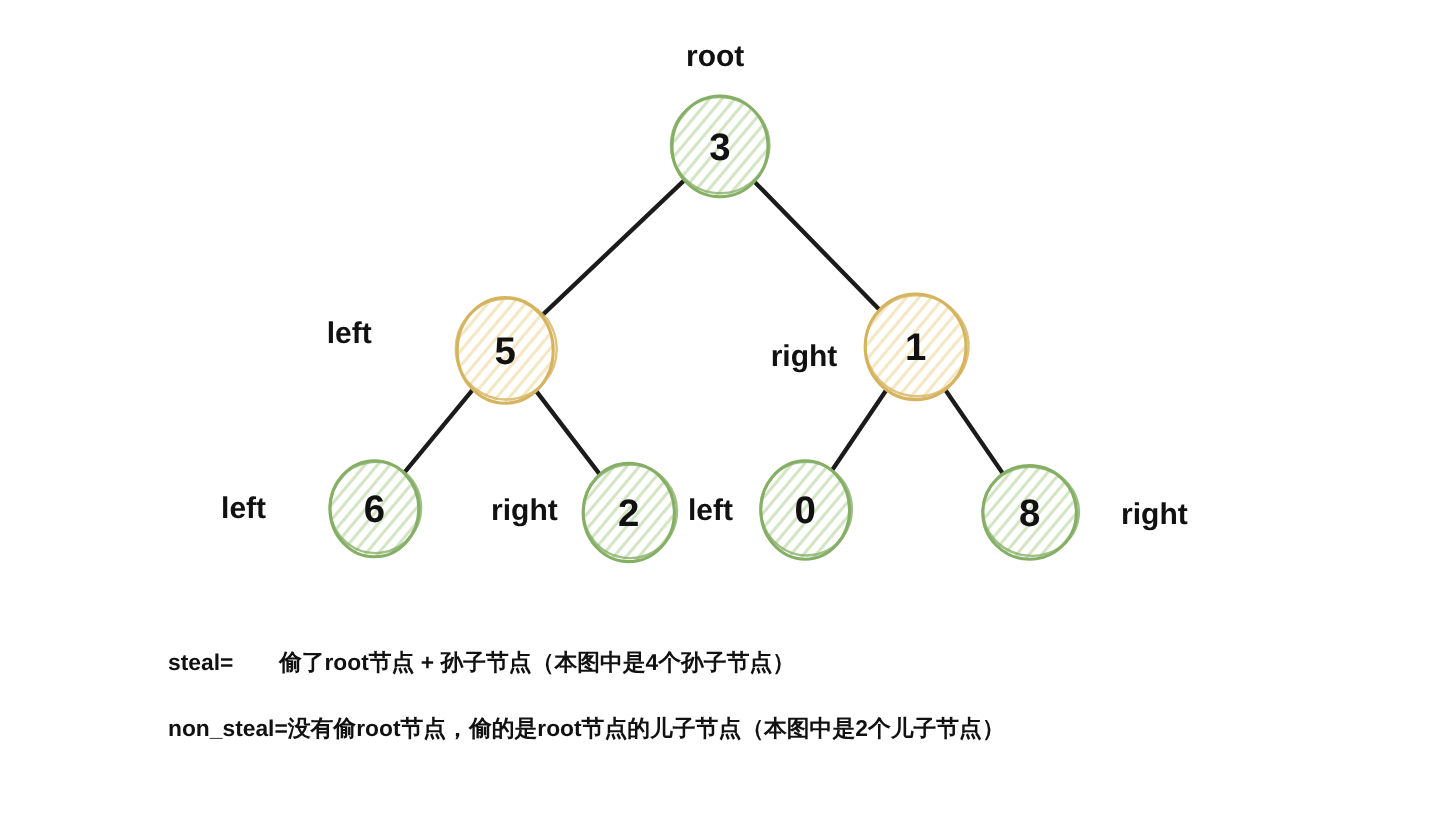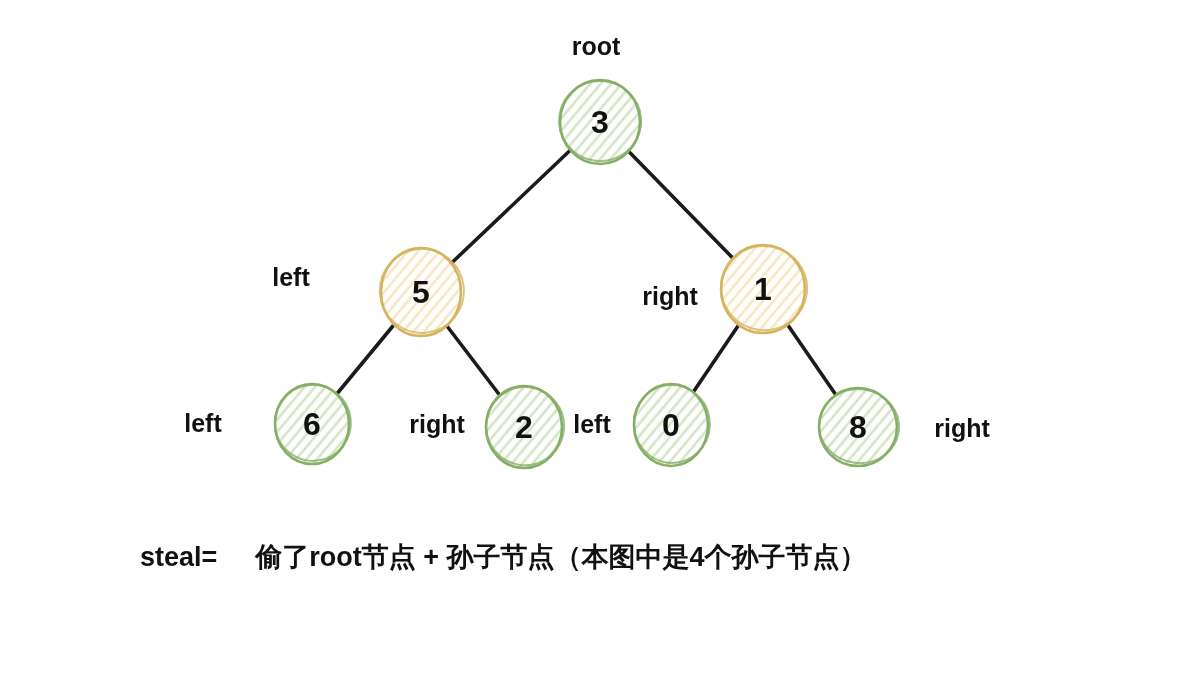--- a/index.html
+++ b/index.html
@@ -55,21 +55,21 @@
     font-size: 25px;
     font-weight: 700;
     text-anchor: middle;
     font-family: "Liberation Sans", sans-serif;
   }
   .notes {
     position: absolute;
     left: 140px;
     top: 542px;
     color: var(--text, #111111);
-    font-size: 27px;
+    font-size: 19px;
     font-weight: 700;
     line-height: 1.15;
     white-space: nowrap;
   }
   .note-line { margin-bottom: 33px; }
   .note-line .gap { margin-left: 38px; }
 </style>
 </head>
 <body>
 
@@ -149,15 +149,18 @@
     <text class="pos-label" x="203" y="432">left</text>
     <text class="pos-label" x="437" y="433">right</text>
     <text class="pos-label" x="592" y="433">left</text>
     <text class="pos-label" x="962" y="437">right</text>
   </svg>
 
   <div class="notes">
     <div class="note-line">
       <span>steal=</span><span class="gap">偷了root节点 + 孙子节点（本图中是4个孙子节点）</span>
     </div>
+    <div class="note-line">
+      <span>non_steal=</span><span>没有偷root节点，偷的是root节点的儿子节点（本图中是2个儿子节点）</span>
+    </div>
   </div>
 
 </div>
 
 </body></html>

